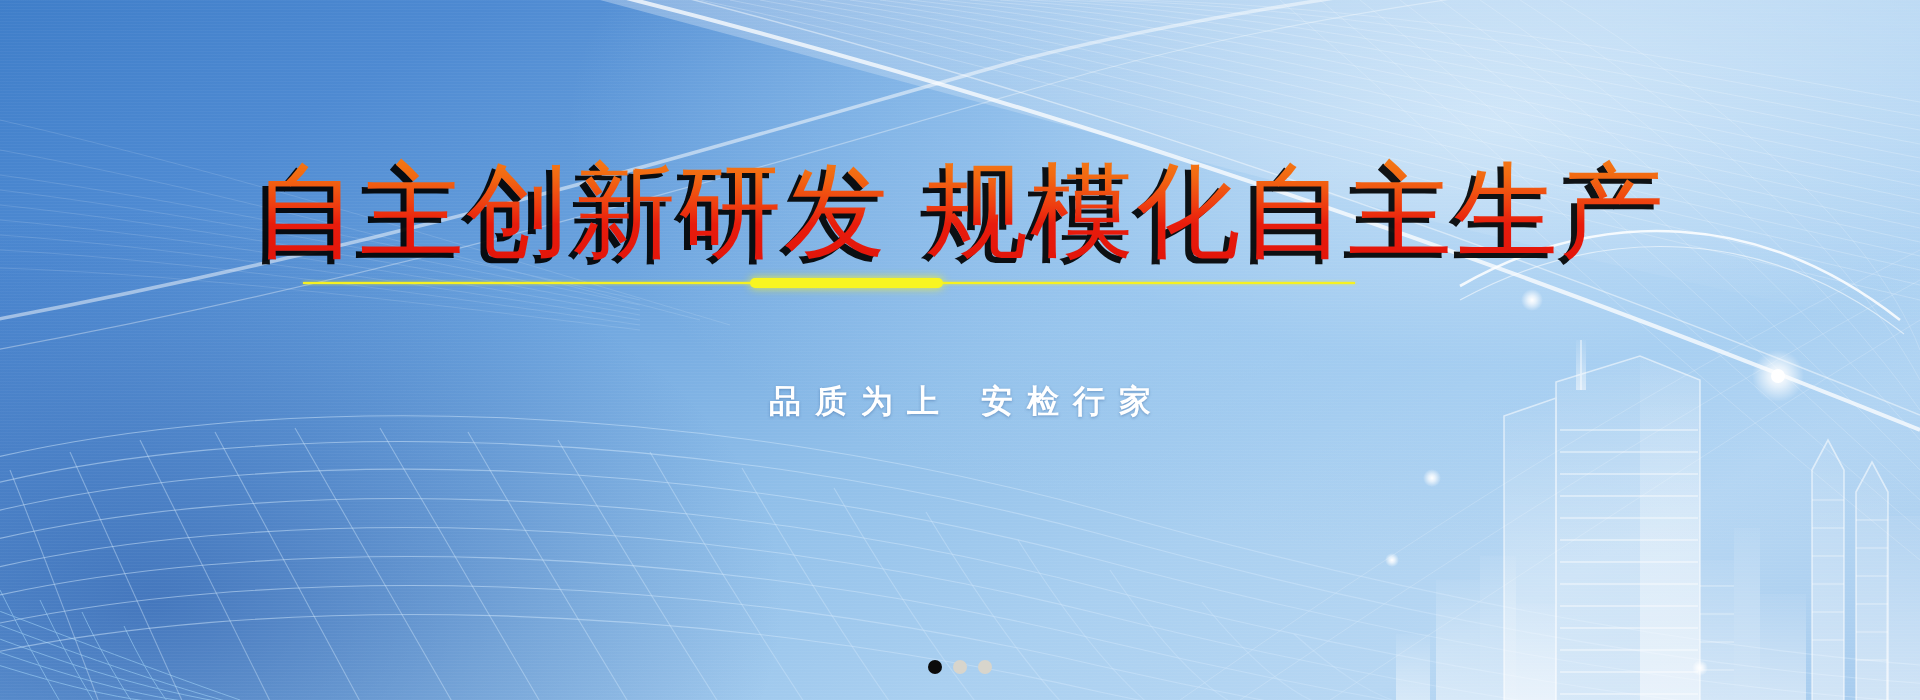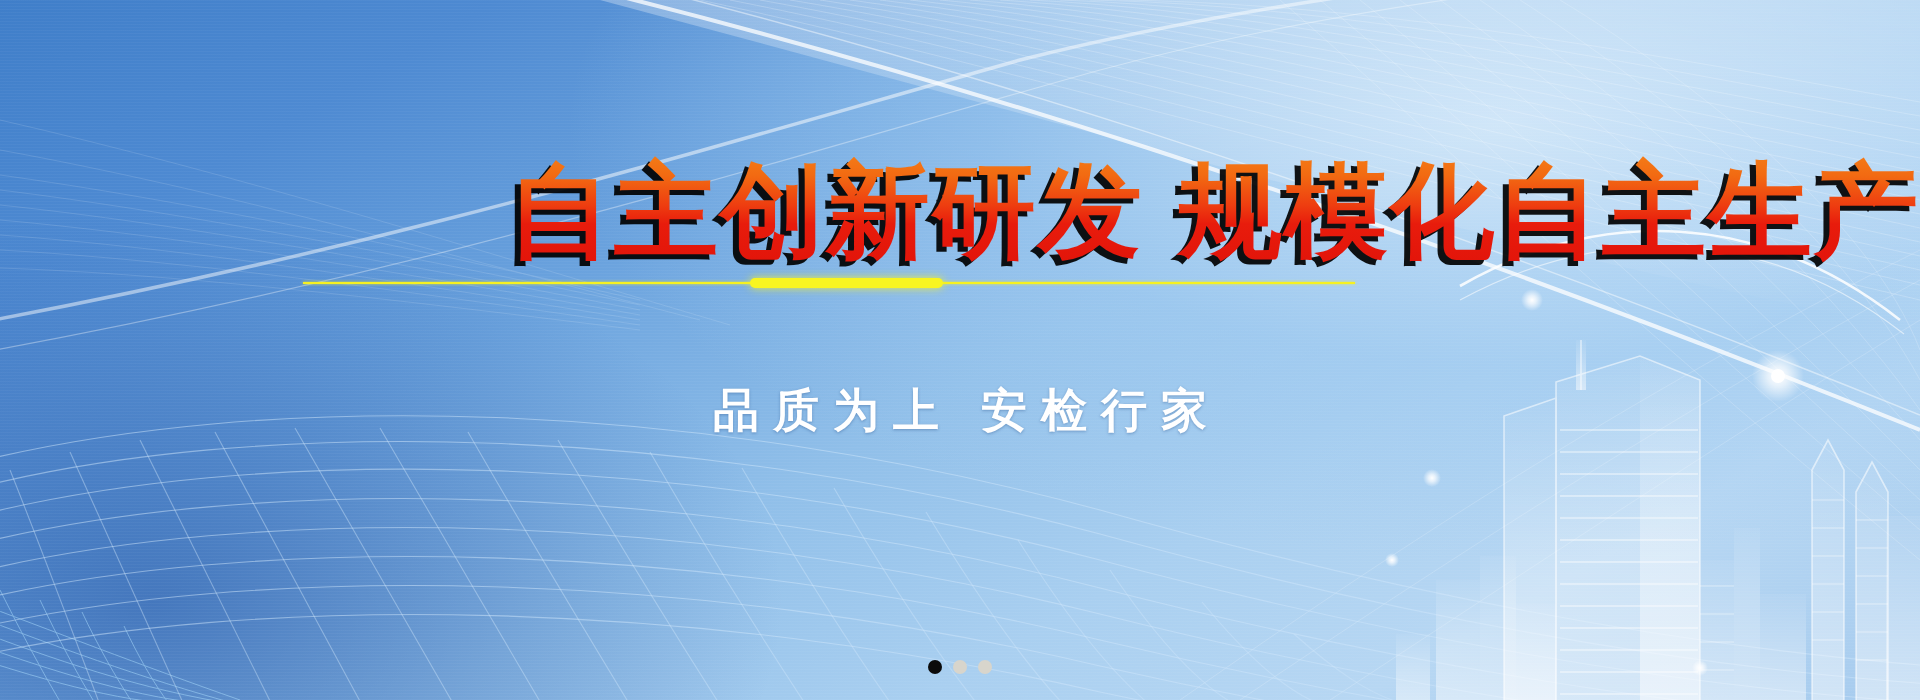--- a/index.html
+++ b/index.html
@@ -27,23 +27,23 @@
   }
 
   
   .layer{position:absolute;inset:0;width:1920px;height:700px;pointer-events:none;}
 
   
   .content{position:absolute;inset:0;}
 
   .headline{
     position:absolute;left:0;right:0;top:86px;
-    text-align:right;
+    text-align:center;
     font-family:"DejaVu Sans","Liberation Sans",sans-serif;
-    font-size:104px;line-height:1.06;font-weight:bold;
+    font-size:104px;line-height:1.06;font-weight:normal;
     letter-spacing:2px;
     background:linear-gradient(to bottom,#f47a16 0%,#f26a12 18%,#ee3d10 45%,#e81c0c 62%,#e2140a 100%);
     -webkit-background-clip:text;background-clip:text;
     color:transparent;-webkit-text-fill-color:transparent;
     filter:drop-shadow(-6px 5px 0px rgba(0,0,0,.92));
     white-space:nowrap;
   }
   .headline .gap{display:inline-block;width:34px;}
 
   
@@ -56,21 +56,21 @@
   }
   .divider .thick{
     position:absolute;top:0px;left:447px;width:193px;height:10px;
     background:#f8f521;border-radius:5px;
     box-shadow:0 0 8px rgba(248,245,33,.85);
   }
 
   
   .sub1{
     position:absolute;left:0;right:0;top:380px;text-align:center;
-    color:#ffffff;font-size:46px;font-weight:bold;letter-spacing:14px;
+    color:#ffffff;font-size:32px;font-weight:bold;letter-spacing:14px;
     text-indent:14px;
     font-family:"DejaVu Sans","Liberation Sans",sans-serif;
     text-shadow:0 1px 3px rgba(20,60,120,.35);
   }
   .sub1 .spacer{display:inline-block;width:28px;}
   .sub2{
     position:absolute;left:0;right:0;top:444px;text-align:center;
     color:#ffffff;font-size:36px;font-weight:500;letter-spacing:1px;
     font-family:"DejaVu Sans","Liberation Sans",sans-serif;
     text-shadow:0 1px 3px rgba(20,60,120,.3);

